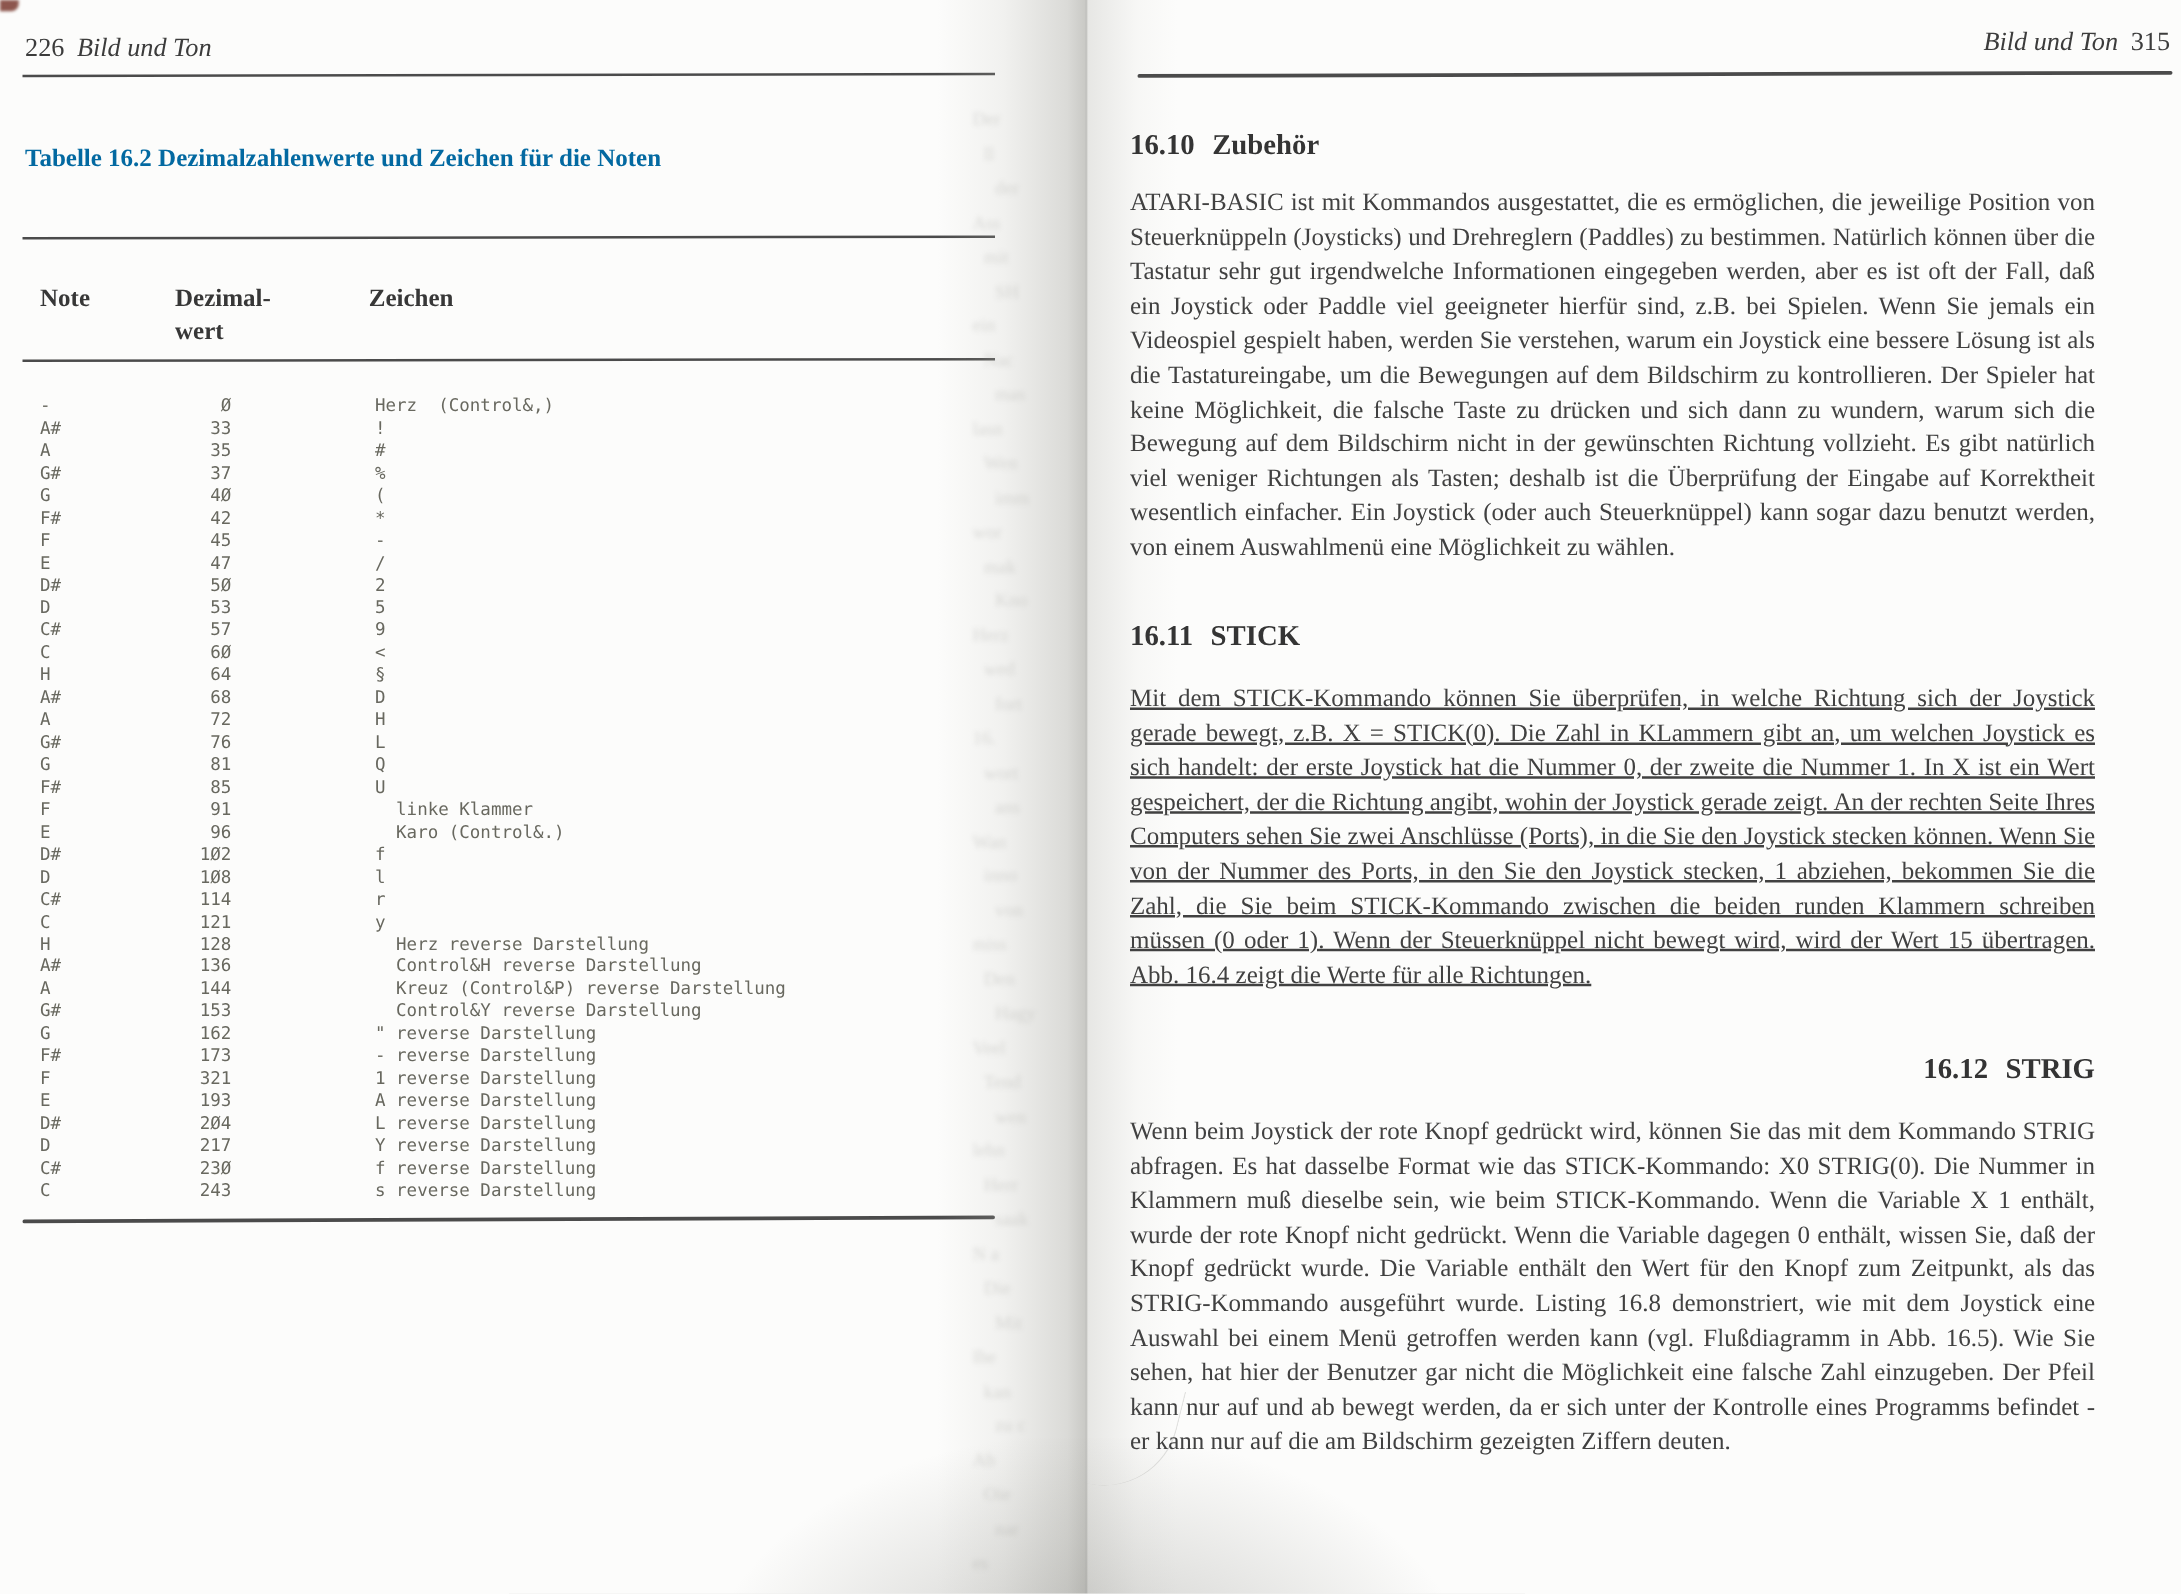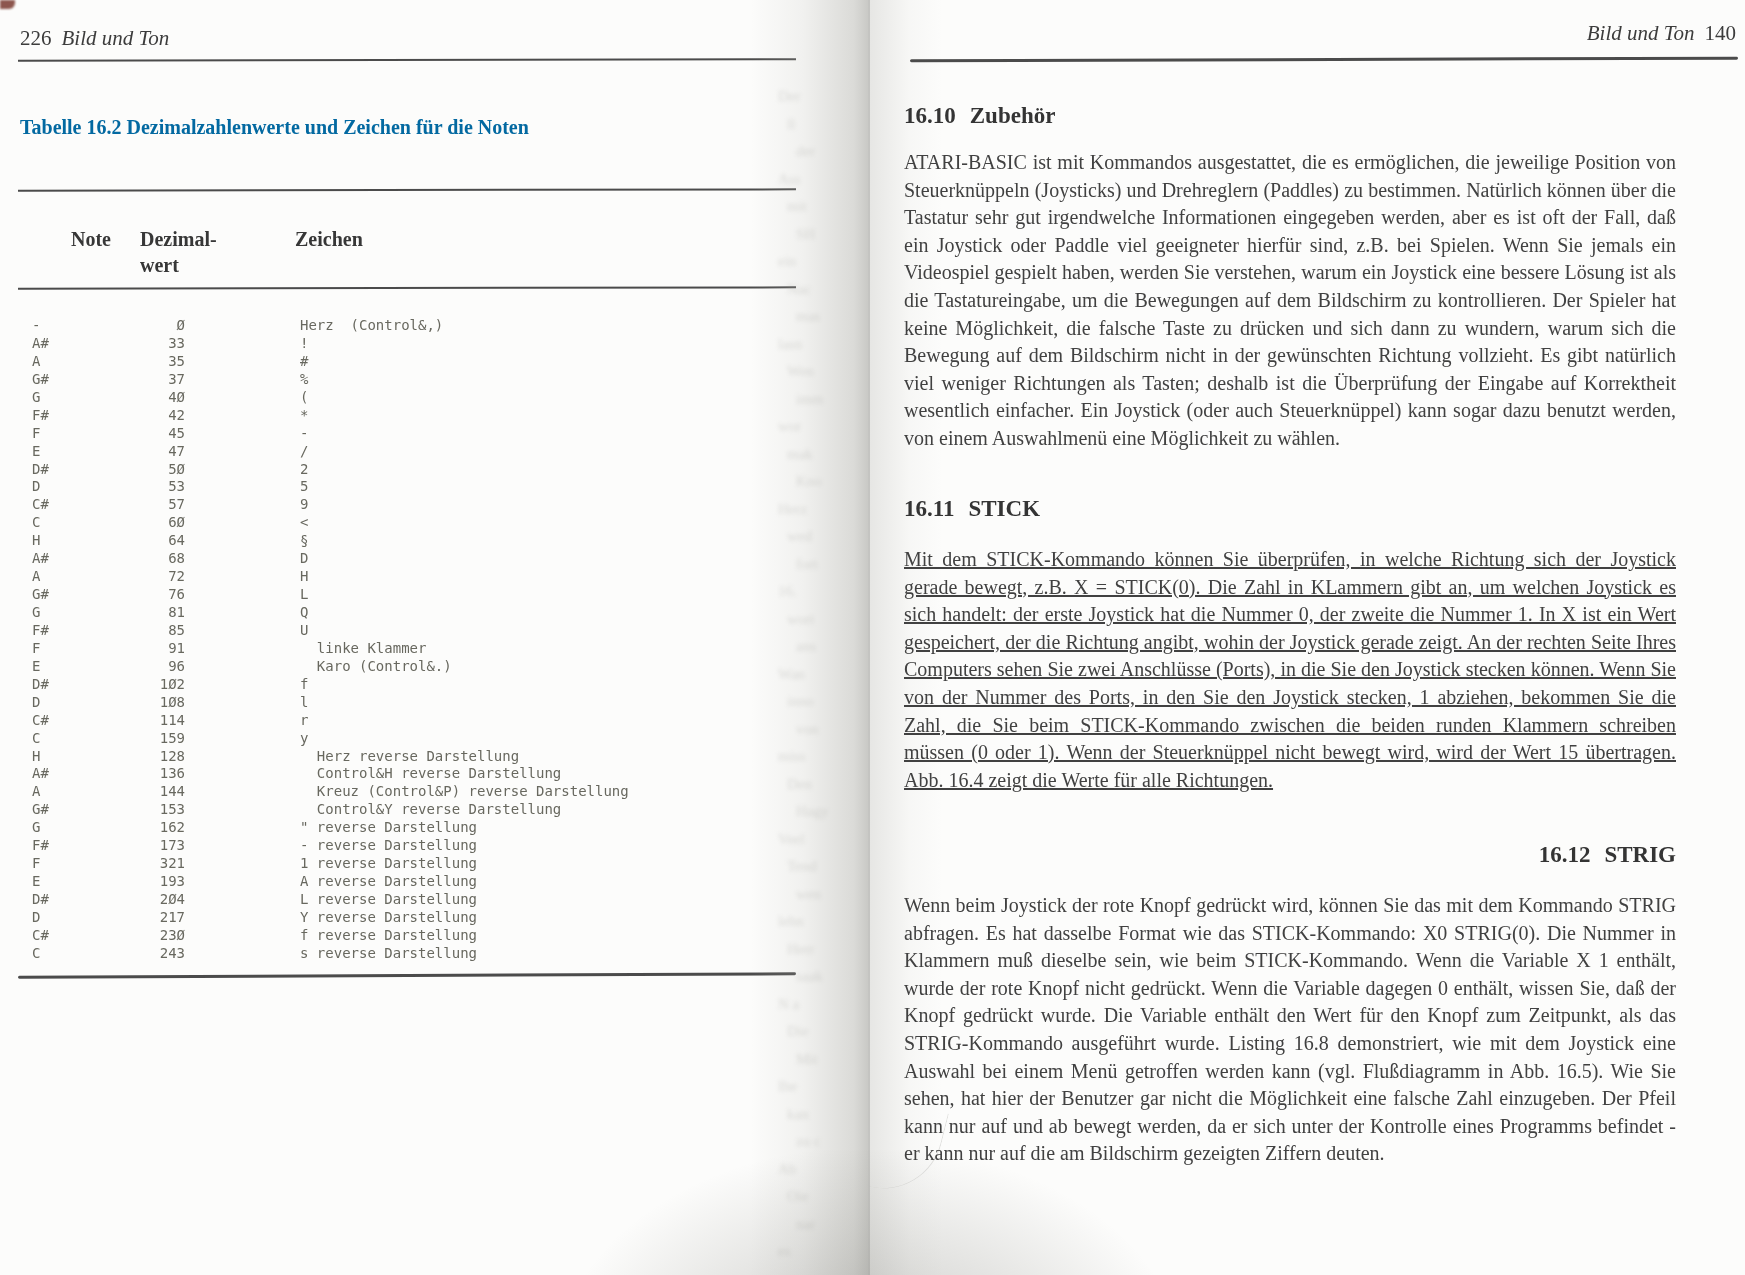--- a/index.html
+++ b/index.html
@@ -26,21 +26,21 @@
   .runhead .pgno{font-style:normal;}
   .runhead .rtitle{font-style:italic;}
   .runhead-left{left:20px;top:26px;}
   .runhead-left .rtitle{margin-left:10px;}
   .runhead-right{right:9px;top:21px;}
   .runhead-right .pgno{margin-left:10px;}
 
   
   .caption{position:absolute;left:20px;top:116px;font-size:20px;font-weight:bold;color:#0369a1;}
   .thead{position:absolute;left:0;top:0;font-size:20px;font-weight:bold;color:#373737;}
-  .th-note{position:absolute;left:32px;top:228px;margin-left:39px;}
+  .th-note{position:absolute;left:32px;top:228px;}
   .th-dez1{position:absolute;left:140px;top:228px;}
   .th-dez2{position:absolute;left:140px;top:254px;}
   .th-zeichen{position:absolute;left:295px;top:228px;}
 
   .tbody{
     position:absolute;left:0;top:317px;width:800px;
     font-family:"DejaVu Sans Mono", monospace;
     font-size:14px;color:#68685f;
   }
   .trow{position:relative;height:17.95px;line-height:17.95px;white-space:pre;}
@@ -149,21 +149,21 @@
         <div class="trow"><span class="cell-note">A#</span><span class="cell-wert">68</span><span class="cell-zeichen">D</span></div>
         <div class="trow"><span class="cell-note">A</span><span class="cell-wert">72</span><span class="cell-zeichen">H</span></div>
         <div class="trow"><span class="cell-note">G#</span><span class="cell-wert">76</span><span class="cell-zeichen">L</span></div>
         <div class="trow"><span class="cell-note">G</span><span class="cell-wert">81</span><span class="cell-zeichen">Q</span></div>
         <div class="trow"><span class="cell-note">F#</span><span class="cell-wert">85</span><span class="cell-zeichen">U</span></div>
         <div class="trow"><span class="cell-note">F</span><span class="cell-wert">91</span><span class="cell-zeichen">  linke Klammer</span></div>
         <div class="trow"><span class="cell-note">E</span><span class="cell-wert">96</span><span class="cell-zeichen">  Karo (Control&amp;.)</span></div>
         <div class="trow"><span class="cell-note">D#</span><span class="cell-wert">1Ø2</span><span class="cell-zeichen">f</span></div>
         <div class="trow"><span class="cell-note">D</span><span class="cell-wert">1Ø8</span><span class="cell-zeichen">l</span></div>
         <div class="trow"><span class="cell-note">C#</span><span class="cell-wert">114</span><span class="cell-zeichen">r</span></div>
-        <div class="trow"><span class="cell-note">C</span><span class="cell-wert">159</span><span class="cell-zeichen">y</span></div>
+        <div class="trow"><span class="cell-note">C</span><span class="cell-wert">121</span><span class="cell-zeichen">y</span></div>
         <div class="trow"><span class="cell-note">H</span><span class="cell-wert">128</span><span class="cell-zeichen">  Herz reverse Darstellung</span></div>
         <div class="trow"><span class="cell-note">A#</span><span class="cell-wert">136</span><span class="cell-zeichen">  Control&amp;H reverse Darstellung</span></div>
         <div class="trow"><span class="cell-note">A</span><span class="cell-wert">144</span><span class="cell-zeichen">  Kreuz (Control&amp;P) reverse Darstellung</span></div>
         <div class="trow"><span class="cell-note">G#</span><span class="cell-wert">153</span><span class="cell-zeichen">  Control&amp;Y reverse Darstellung</span></div>
         <div class="trow"><span class="cell-note">G</span><span class="cell-wert">162</span><span class="cell-zeichen">" reverse Darstellung</span></div>
         <div class="trow"><span class="cell-note">F#</span><span class="cell-wert">173</span><span class="cell-zeichen">- reverse Darstellung</span></div>
         <div class="trow"><span class="cell-note">F</span><span class="cell-wert">321</span><span class="cell-zeichen">1 reverse Darstellung</span></div>
         <div class="trow"><span class="cell-note">E</span><span class="cell-wert">193</span><span class="cell-zeichen">A reverse Darstellung</span></div>
         <div class="trow"><span class="cell-note">D#</span><span class="cell-wert">2Ø4</span><span class="cell-zeichen">L reverse Darstellung</span></div>
         <div class="trow"><span class="cell-note">D</span><span class="cell-wert">217</span><span class="cell-zeichen">Y reverse Darstellung</span></div>
@@ -222,21 +222,21 @@
   <div class="gutter-shadow"></div>
   <div class="crease"></div>
   <div class="gutter-right"></div>
   <div class="gutter-bottom-shadow"></div>
   <div class="hair"></div>
   <div class="corner-mark"></div>
 
   <div>
 
     <div class="runhead runhead-right">
-      <span class="rtitle">Bild und Ton</span><span class="pgno">140</span>
+      <span class="rtitle">Bild und Ton</span><span class="pgno">315</span>
     </div>
 
     <div class="rule rule-r"></div>
 
     <div class="rp-block sec-head h-1610">
       <span>16.10</span><span class="ht">Zubehör</span>
     </div>
     <div class="rp-block sec-body p-1610">ATARI-BASIC ist mit Kommandos ausgestattet, die es ermöglichen, die jeweilige Position von Steuerknüppeln (Joysticks) und Drehreglern (Paddles) zu bestimmen. Natürlich können über die Tastatur sehr gut irgendwelche Informationen eingegeben werden, aber es ist oft der Fall, daß ein Joystick oder Paddle viel geeigneter hierfür sind, z.B. bei Spielen. Wenn Sie jemals ein Videospiel gespielt haben, werden Sie verstehen, warum ein Joystick eine bessere Lösung ist als die Tastatureingabe, um die Bewegungen auf dem Bildschirm zu kontrollieren. Der Spieler hat keine Möglichkeit, die falsche Taste zu drücken und sich dann zu wundern, warum sich die Bewegung auf dem Bildschirm nicht in der gewünschten Richtung vollzieht. Es gibt natürlich viel weniger Richtungen als Tasten; deshalb ist die Überprüfung der Eingabe auf Korrektheit wesentlich einfacher. Ein Joystick (oder auch Steuerknüppel) kann sogar dazu benutzt werden, von einem Auswahlmenü eine Möglichkeit zu wählen.</div>
 
     <div class="rp-block sec-head h-1611">

